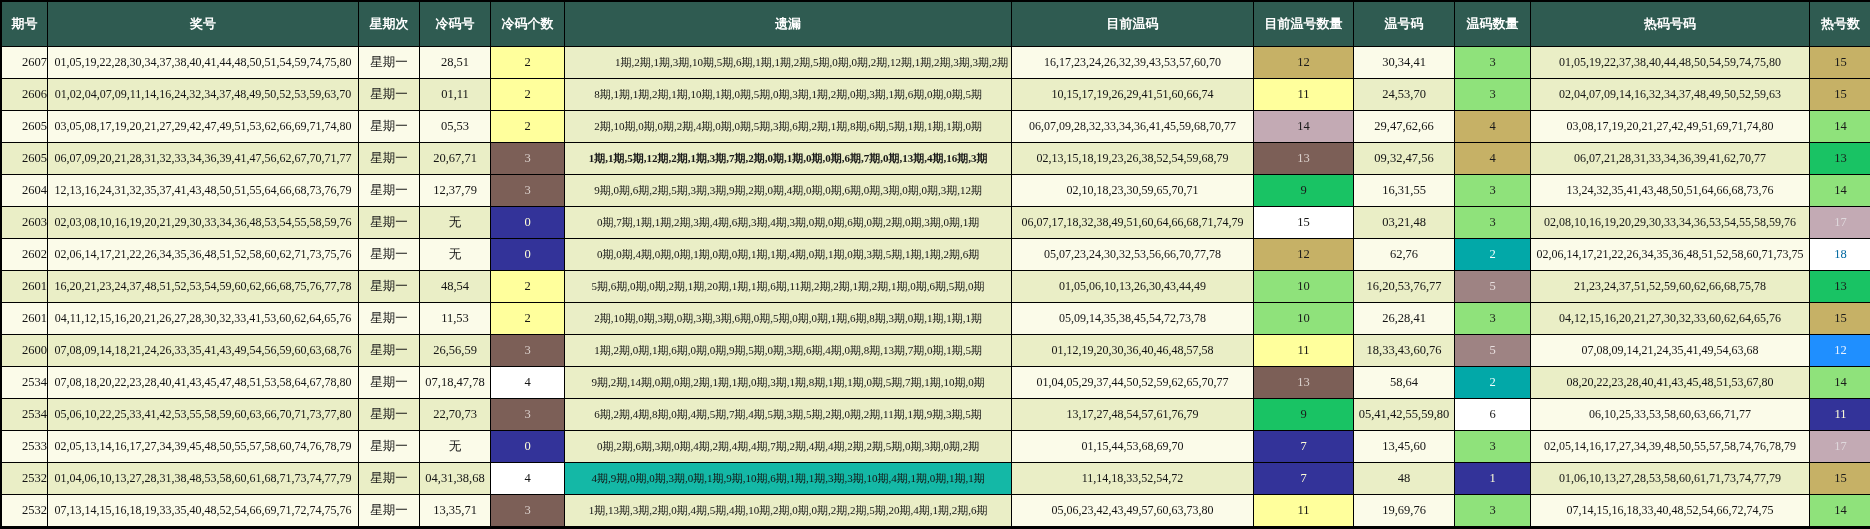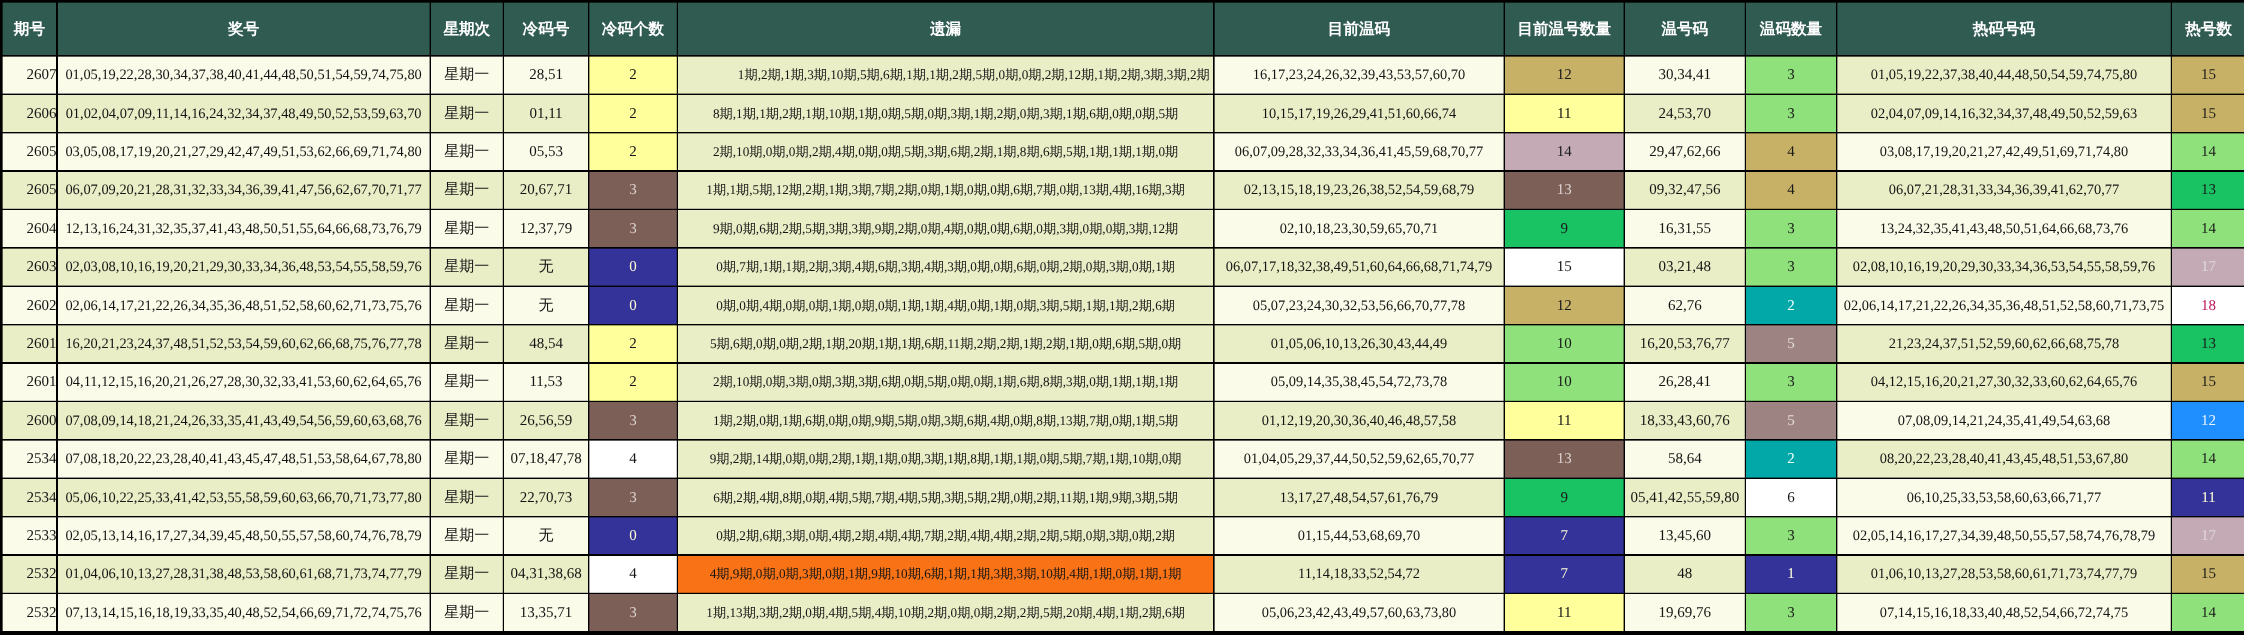--- a/index.html
+++ b/index.html
@@ -101,21 +101,21 @@
           <td class="col-warm_count" style="background: rgb(198, 177, 102); color: rgb(26, 26, 26);">4</td>
           <td class="col-hot_nums" style="background: rgb(251, 251, 233);">03,08,17,19,20,21,27,42,49,51,69,71,74,80</td>
           <td class="col-hot_count" style="background: rgb(143, 226, 123); color: rgb(26, 26, 26);">14</td>
         </tr>
         <tr class="even">
           <td class="col-period">26051</td>
           <td class="col-winning">06,07,09,20,21,28,31,32,33,34,36,39,41,47,56,62,67,70,71,77</td>
           <td class="col-weekday">星期一</td>
           <td class="col-cold_nums">20,67,71</td>
           <td class="col-cold_count" style="background: rgb(124, 95, 87); color: rgb(220, 210, 206);">3</td>
-          <td class="col-omission" style="background: rgb(234, 238, 198);">1期,1期,5期,12期,2期,1期,3期,7期,2期,0期,1期,0期,0期,6期,7期,0期,13期,4期,16期,3期</td>
+          <td class="col-omission" style="background: rgb(234, 238, 198); font-weight: bold;">1期,1期,5期,12期,2期,1期,3期,7期,2期,0期,1期,0期,0期,6期,7期,0期,13期,4期,16期,3期</td>
           <td class="col-warm_current">02,13,15,18,19,23,26,38,52,54,59,68,79</td>
           <td class="col-warm_current_count" style="background: rgb(124, 95, 87); color: rgb(220, 210, 206);">13</td>
           <td class="col-warm_nums">09,32,47,56</td>
           <td class="col-warm_count" style="background: rgb(198, 177, 102); color: rgb(26, 26, 26);">4</td>
           <td class="col-hot_nums" style="background: rgb(234, 238, 198);">06,07,21,28,31,33,34,36,39,41,62,70,77</td>
           <td class="col-hot_count" style="background: rgb(25, 195, 100); color: rgb(26, 26, 26);">13</td>
         </tr>
         <tr class="odd">
           <td class="col-period">26040</td>
           <td class="col-winning">12,13,16,24,31,32,35,37,41,43,48,50,51,55,64,66,68,73,76,79</td>
@@ -149,21 +149,21 @@
           <td class="col-winning">02,06,14,17,21,22,26,34,35,36,48,51,52,58,60,62,71,73,75,76</td>
           <td class="col-weekday">星期一</td>
           <td class="col-cold_nums">无</td>
           <td class="col-cold_count" style="background: rgb(51, 51, 153); color: rgb(255, 255, 215);">0</td>
           <td class="col-omission" style="background: rgb(234, 238, 198);">0期,0期,4期,0期,0期,1期,0期,0期,1期,1期,4期,0期,1期,0期,3期,5期,1期,1期,2期,6期</td>
           <td class="col-warm_current">05,07,23,24,30,32,53,56,66,70,77,78</td>
           <td class="col-warm_current_count" style="background: rgb(198, 177, 102); color: rgb(26, 26, 26);">12</td>
           <td class="col-warm_nums">62,76</td>
           <td class="col-warm_count" style="background: rgb(2, 168, 168); color: rgb(242, 255, 255);">2</td>
           <td class="col-hot_nums" style="background: rgb(251, 251, 233);">02,06,14,17,21,22,26,34,35,36,48,51,52,58,60,71,73,75</td>
-          <td class="col-hot_count" style="background: rgb(255, 255, 255); color: #be185d;">18</td>
+          <td class="col-hot_count" style="background: rgb(255, 255, 255); color: #0369a1;">18</td>
         </tr>
         <tr class="even">
           <td class="col-period">26019</td>
           <td class="col-winning">16,20,21,23,24,37,48,51,52,53,54,59,60,62,66,68,75,76,77,78</td>
           <td class="col-weekday">星期一</td>
           <td class="col-cold_nums">48,54</td>
           <td class="col-cold_count" style="background: rgb(255, 255, 156); color: rgb(20, 20, 20);">2</td>
           <td class="col-omission" style="background: rgb(234, 238, 198);">5期,6期,0期,0期,2期,1期,20期,1期,1期,6期,11期,2期,2期,1期,2期,1期,0期,6期,5期,0期</td>
           <td class="col-warm_current">01,05,06,10,13,26,30,43,44,49</td>
           <td class="col-warm_current_count" style="background: rgb(143, 226, 123); color: rgb(26, 26, 26);">10</td>
@@ -241,21 +241,21 @@
           <td class="col-warm_count" style="background: rgb(143, 226, 123); color: rgb(26, 26, 26);">3</td>
           <td class="col-hot_nums" style="background: rgb(251, 251, 233);">02,05,14,16,17,27,34,39,48,50,55,57,58,74,76,78,79</td>
           <td class="col-hot_count" style="background: rgb(195, 170, 180); color: rgb(223, 216, 220);">17</td>
         </tr>
         <tr class="even">
           <td class="col-period">25328</td>
           <td class="col-winning">01,04,06,10,13,27,28,31,38,48,53,58,60,61,68,71,73,74,77,79</td>
           <td class="col-weekday">星期一</td>
           <td class="col-cold_nums">04,31,38,68</td>
           <td class="col-cold_count" style="background: rgb(255, 255, 255); color: rgb(20, 20, 20);">4</td>
-          <td class="col-omission" style="background: #f97316;">4期,9期,0期,0期,3期,0期,1期,9期,10期,6期,1期,1期,3期,3期,10期,4期,1期,0期,1期,1期</td>
+          <td class="col-omission" style="background: #14b8a6;">4期,9期,0期,0期,3期,0期,1期,9期,10期,6期,1期,1期,3期,3期,10期,4期,1期,0期,1期,1期</td>
           <td class="col-warm_current">11,14,18,33,52,54,72</td>
           <td class="col-warm_current_count" style="background: rgb(51, 51, 153); color: rgb(255, 255, 215);">7</td>
           <td class="col-warm_nums">48</td>
           <td class="col-warm_count" style="background: rgb(51, 51, 153); color: rgb(255, 255, 215);">1</td>
           <td class="col-hot_nums" style="background: rgb(234, 238, 198);">01,06,10,13,27,28,53,58,60,61,71,73,74,77,79</td>
           <td class="col-hot_count" style="background: rgb(198, 177, 102); color: rgb(26, 26, 26);">15</td>
         </tr>
         <tr class="odd">
           <td class="col-period">25321</td>
           <td class="col-winning">07,13,14,15,16,18,19,33,35,40,48,52,54,66,69,71,72,74,75,76</td>

